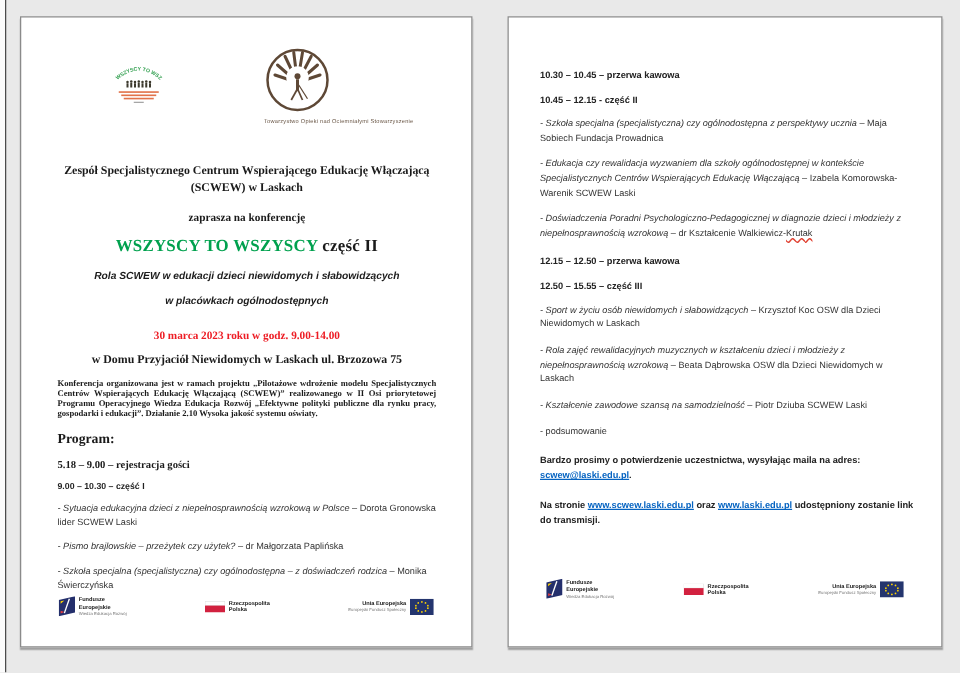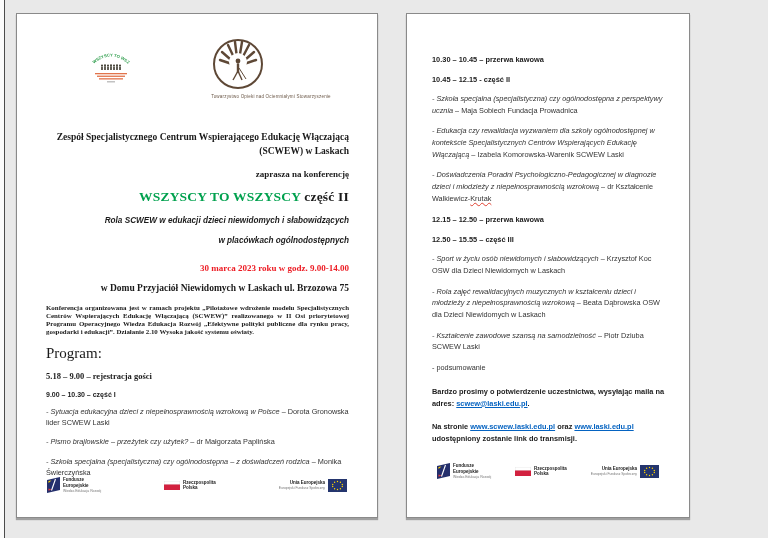--- a/index.html
+++ b/index.html
@@ -13,24 +13,24 @@
   }
   .edge-white { position:absolute; left:0; top:0; width:4px; height:100%; background:#fbfbfb; }
   .edge-line  { position:absolute; left:4px; top:0; width:1px; height:100%; background:#4b4b4b; }
 
   .page {
     position:absolute; top:13px; height:505px; background:#ffffff;
     border:1px solid #8a8a8a;
     box-shadow:0 2px 1px rgba(70,70,70,.45);
   }
   .page1 { left:16px;  width:362px; padding:28px 28px 0 29px; }
-  .page2 { left:406px; width:284px; padding:30px 22px 0 25px; }
+  .page2 { left:406px; width:348px; padding:30px 22px 0 25px; }
 
   .serif { font-family:"Liberation Serif", serif; }
-  .center { text-align:right; }
+  .center { text-align:center; }
 
   
   .p1-header { position:relative; height:74px; }
   .logo-left  { position:absolute; left:41px; top:5px; width:48px; height:40px; }
   .logo-right { position:absolute; left:166px; top:-4px; width:52px; height:52px; }
   .logo-caption {
     position:absolute; left:150px; top:52px; width:150px;
     font-size:4.5px; color:#6b5848; text-align:center; letter-spacing:.2px;
   }
 
@@ -38,21 +38,21 @@
   .invite    { font-size:9px;   font-weight:bold; margin-top:10px; }
   .main-title{ font-size:13.5px;font-weight:bold; margin-top:10px; letter-spacing:.2px; }
   .green { color:#00a14e; }
   .sub-italic{ font-style:italic; font-weight:600; font-size:8.2px; margin-top:11px; color:#1c1c1c; }
   .date-line { font-size:9px; font-weight:bold; color:#ed1c24; margin-top:18px; }
   .venue-line{ font-size:9.5px; font-weight:bold; margin-top:10px; }
   .about {
     font-size:6.9px; font-weight:bold; text-align:justify;
     line-height:1.17; margin-top:11px;
   }
-  .program-h { font-size:15px; font-weight:normal; margin-top:9px; }
+  .program-h { font-size:11px; font-weight:bold; margin-top:9px; }
   .sched-serif { font-size:8.5px; font-weight:bold; margin-top:9px; }
   .sched-sans  { font-size:7px;   font-weight:bold; margin-top:10px; color:#222; }
   .talk { font-size:7.3px; line-height:1.55; margin-top:8px; color:#333; }
   .talk .it { font-style:italic; }
   .squiggle {
     text-decoration:underline; text-decoration-style:wavy;
     text-decoration-color:#e04030; text-decoration-thickness:1px;
     text-underline-offset:1px;
   }
 

